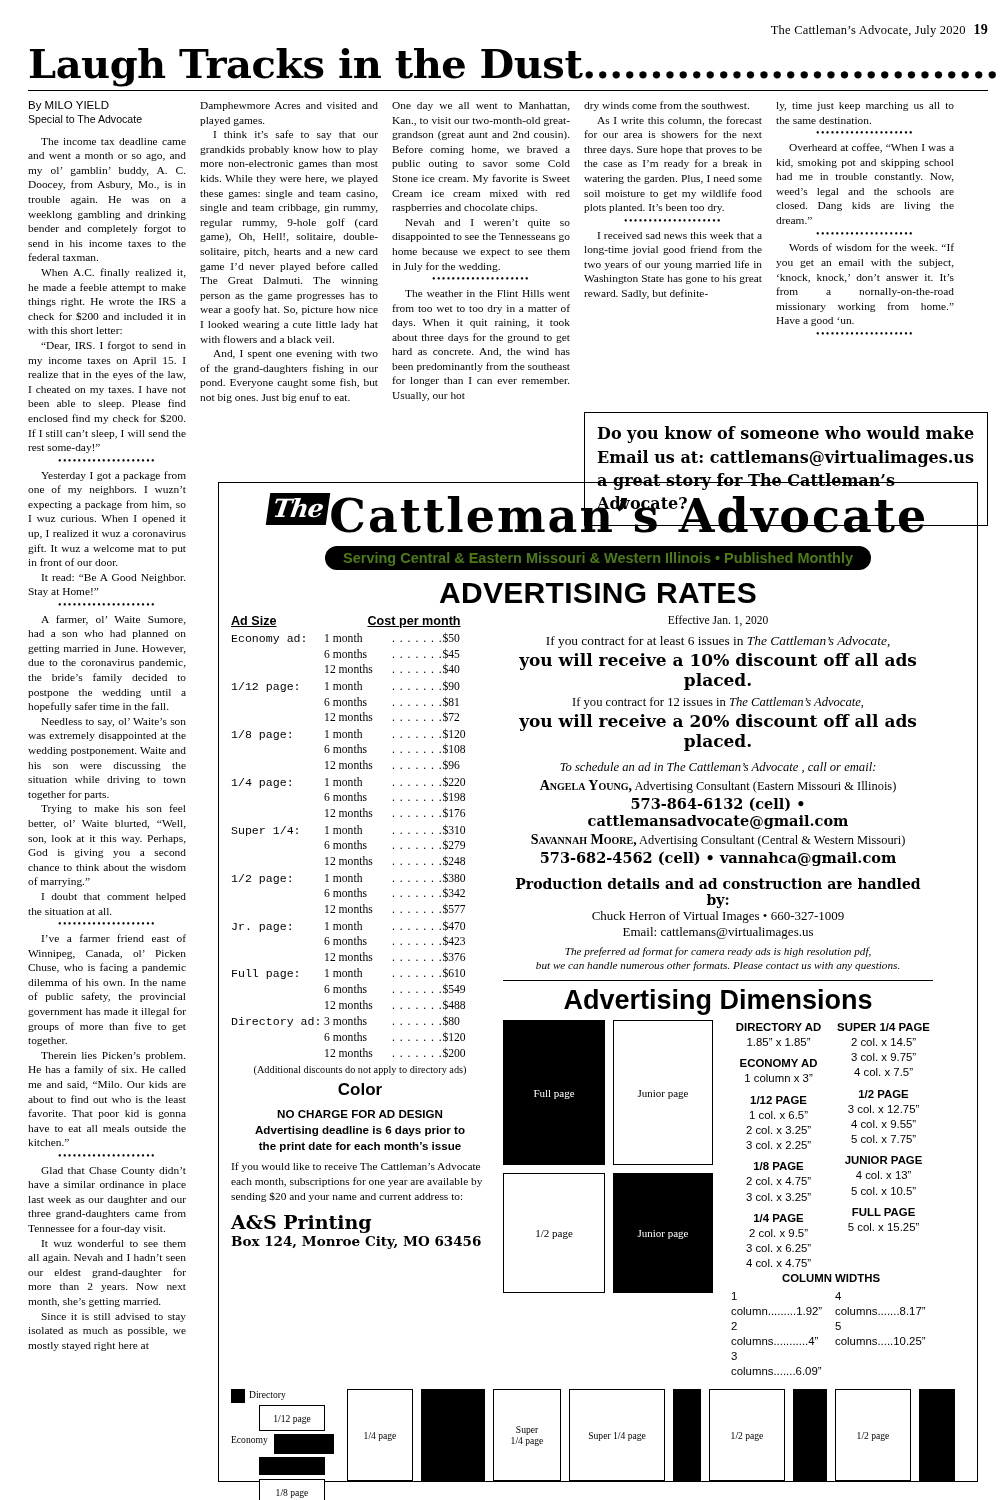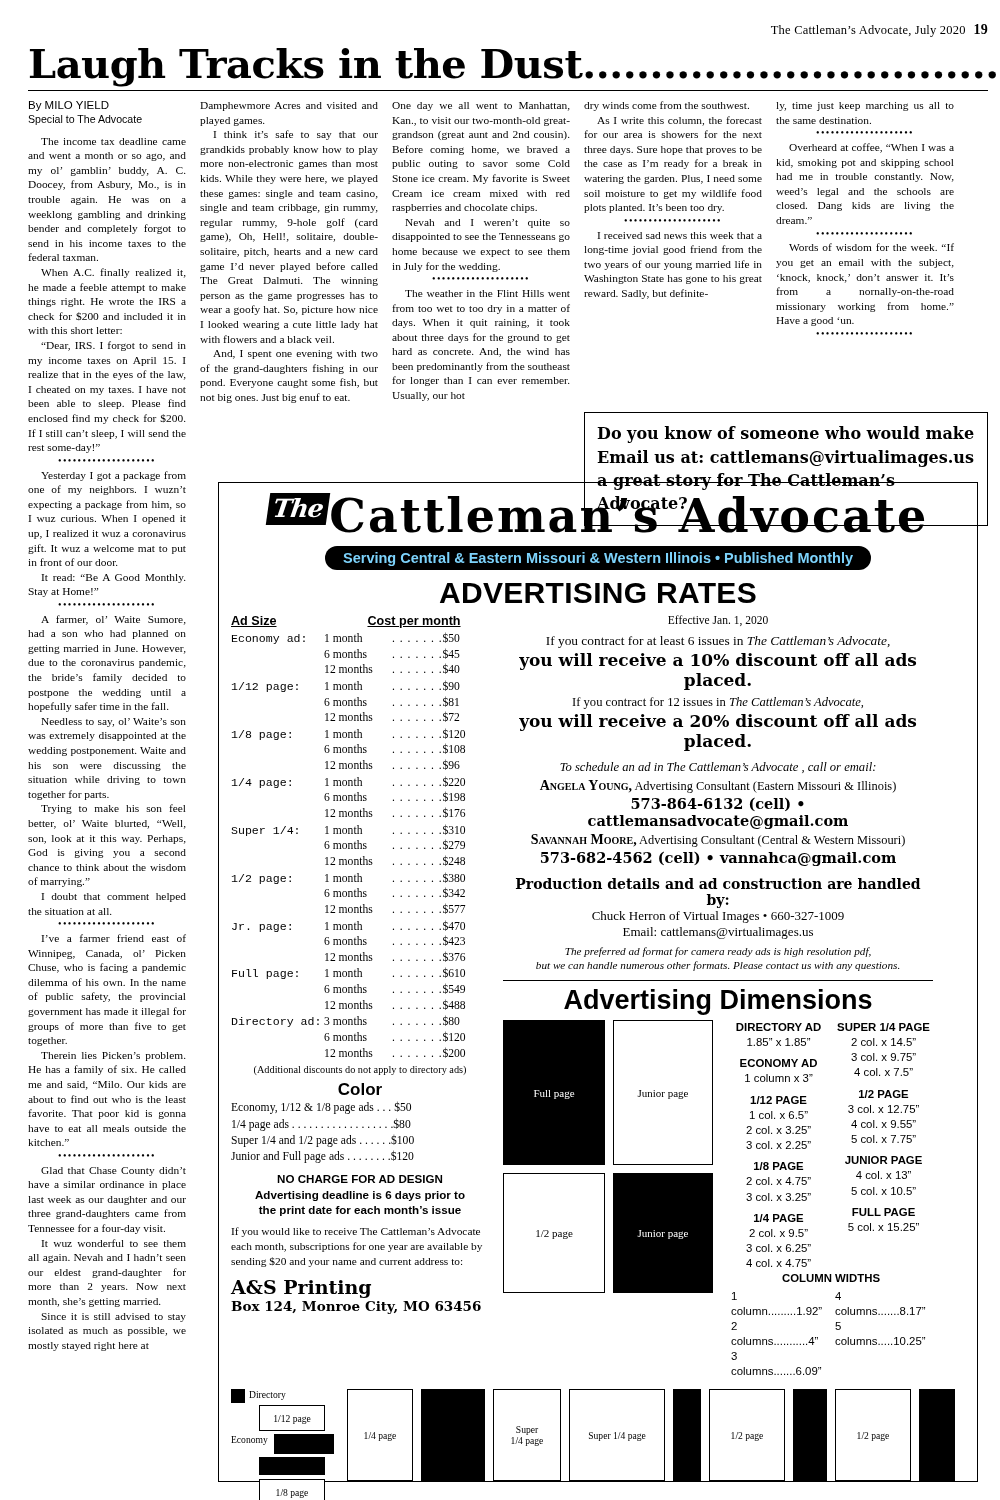--- a/index.html
+++ b/index.html
@@ -65,21 +65,21 @@
     display:inline-block;
     font-family:"DejaVu Serif",serif;
     font-weight:bold;
     font-size:46px;
     letter-spacing:2px;
     -webkit-text-stroke:0px #000;
     line-height:1.0;
   }
   .serving-bar {
     margin:7px auto 0 auto;
-    background:#000; color:#7dd3fc;
+    background:#000; color:#4d7c0f;
     border-radius:14px;
     font-family:"Liberation Sans",sans-serif;
     font-weight:bold;
     font-size:14.5px;
     padding:4px 18px;
     display:inline-block;
   }
   .rates-title {
     text-align:center;
     font-family:"Liberation Sans",sans-serif;
@@ -168,21 +168,21 @@
     <div class="col">
       <div class="byline">
         <div>By MILO YIELD</div>
         <div class="sub">Special to The  Advocate</div>
       </div>
       <p>The income tax deadline came and went a month or so ago, and my ol’ gamblin’ buddy, A. C. Doocey, from Asbury, Mo., is in trouble again. He was on a weeklong gambling and drinking bender and completely forgot to send in his income taxes to the federal taxman.</p>
       <p>When A.C. finally realized it, he made a feeble attempt to make things right. He wrote the IRS a check for $200 and included it in with this short letter:</p>
       <p>“Dear, IRS. I forgot to send in my income taxes on April 15. I realize that in the eyes of the law, I cheated on my taxes. I have not been able to sleep. Please find enclosed find my check for $200. If I still can’t sleep, I will send the rest some-day!”</p>
       <p class="divdots">••••••••••••••••••••</p>
       <p>Yesterday I got a package from one of my neighbors. I wuzn’t expecting a package from him, so I wuz curious. When I opened it up, I realized it wuz a coronavirus gift. It wuz a welcome mat to put in front of our door.</p>
-      <p>It read: “Be A Good Monthly. Stay at Home!”</p>
+      <p>It read: “Be A Good Neighbor. Stay at Home!”</p>
       <p class="divdots">••••••••••••••••••••</p>
       <p>A farmer, ol’ Waite Sumore, had a son who had planned on getting married in June. However, due to the coronavirus pandemic, the bride’s family decided to postpone the wedding until a hopefully safer time in the fall.</p>
       <p>Needless to say, ol’ Waite’s son was extremely disappointed at the wedding postponement. Waite and his son were discussing the situation while driving to town together for parts.</p>
       <p>Trying to make his son feel better, ol’ Waite blurted, “Well, son, look at it this way. Perhaps, God is giving you a second chance to think about the wisdom of marrying.”</p>
       <p>I doubt that comment helped the situation at all.</p>
       <p class="divdots">••••••••••••••••••••</p>
       <p>I’ve a farmer friend east of Winnipeg, Canada, ol’ Picken Chuse, who is facing a pandemic dilemma of his own. In the name of public safety, the provincial government has made it illegal for groups of more than five to get together.</p>
       <p>Therein lies Picken’s problem. He has a family of six. He called me and said, “Milo. Our kids are about to find out who is the least favorite. That poor kid is gonna have to eat all meals outside the kitchen.”</p>
       <p class="divdots">••••••••••••••••••••</p>
       <p>Glad that Chase County didn’t have a similar ordinance in place last week as our daughter and our three grand-daughters came from Tennessee for a four-day visit.</p>
@@ -421,26 +421,20 @@
                 <span class="c1"></span>
                 <span class="c2">12 months</span>
                 <span class="dots">. . . . . . .</span>
                 <span class="c3">$200</span>
               </div>
             </div>
           </div>
         <div class="note-small">(Additional discounts do not apply to directory ads)</div>
 
         <div class="color-title">Color</div>
-        <div id="color-rows">
-            <div class="color-row">Economy, 1/12 &amp; 1/8 page ads  . . . $50</div>
-            <div class="color-row">1/4 page ads . . . . . . . . . . . . . . . . . .$80</div>
-            <div class="color-row">Super 1/4 and 1/2 page ads . . . . . .$100</div>
-            <div class="color-row">Junior and Full page ads  . . . . . . . .$120</div>
-          </div>
 
         <div class="nocharge">
           <div>NO CHARGE FOR AD DESIGN</div>
           <div>Advertising deadline is 6 days prior to</div>
           <div>the print date for each month’s issue</div>
         </div>
 
         <div class="subs">If you would like to receive The Cattleman’s Advocate each month, subscriptions for one year are available by sending $20 and your name and current address to:</div>
         <div class="ap">A&amp;S Printing</div>
         <div class="apaddr">Box 124, Monroe City, MO 63456</div>

